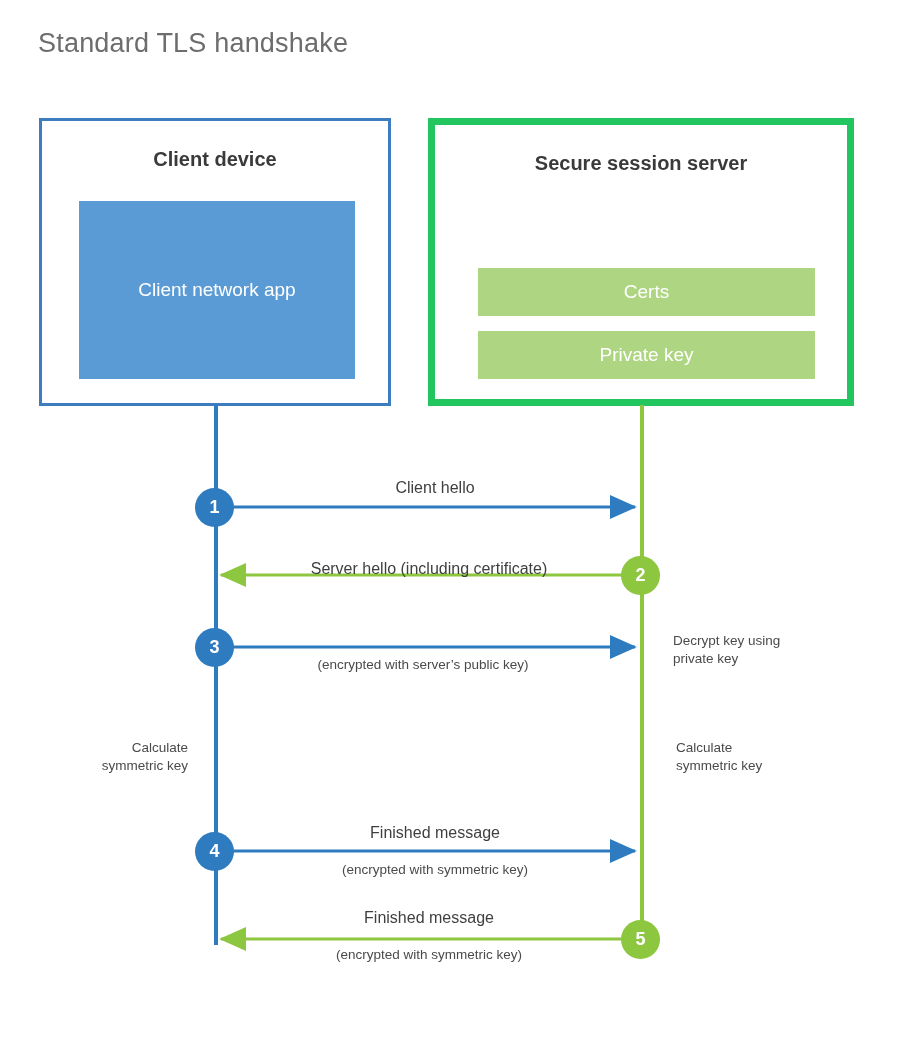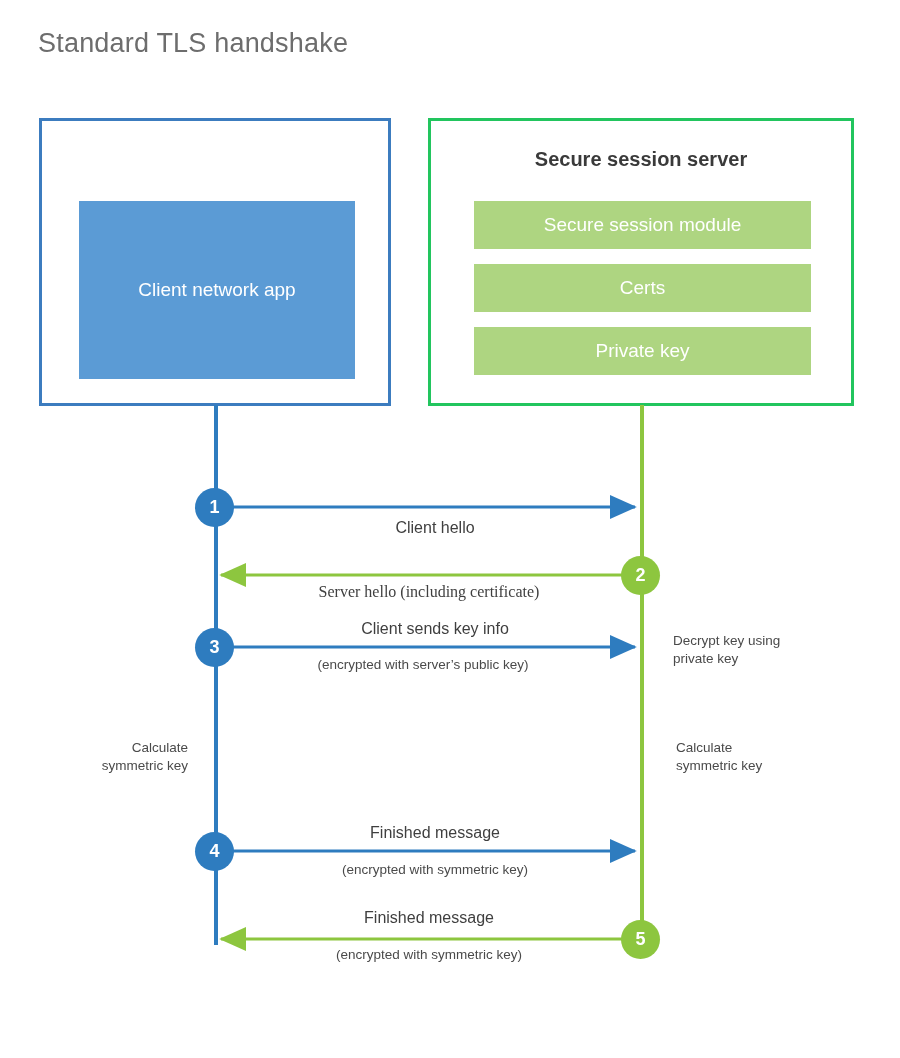--- a/index.html
+++ b/index.html
@@ -16,21 +16,21 @@
     position: absolute; left: 38px; top: 28px;
     font-size: 27px; font-weight: 400; color: #6d6d6d;
     letter-spacing: .2px; white-space: nowrap;
   }
 
   
   .party-box { position: absolute; background: #ffffff; }
   .party-box.client { left: 39px; top: 118px; width: 352px; height: 288px;
                       border: 3px solid #3c7cbf; }
   .party-box.server { left: 428px; top: 118px; width: 426px; height: 288px;
-                      border: 3px solid #22c55e; }
+                      border: 7px solid #22c55e; }
   .party-title {
     position: absolute; left: 0; right: 0; top: 27px;
     text-align: center; font-size: 20px; font-weight: 700; color: #3a3a3a;
   }
 
   
   .client-app {
     position: absolute; left: 37px; top: 80px; width: 276px; height: 178px;
     background: #5b9bd5; color: #ffffff;
     display: flex; align-items: center; justify-content: center;
@@ -86,26 +86,26 @@
   .side-note.right { text-align: left; }
 </style>
 </head>
 <body>
 
 <div id="stage">
 
   <div class="page-title">Standard TLS handshake</div>
 
   <div class="party-box client">
+    <div class="party-title">Client device</div>
     <div class="client-app">Client network app</div>
   </div>
 
   <div class="party-box server">
     <div class="party-title">Secure session server</div>
-    <div class="server-bar b0">Secure session module</div>
     <div class="server-bar b1">Certs</div>
     <div class="server-bar b2">Private key</div>
   </div>
 
   <div class="lifeline client"></div>
   <div class="lifeline server"></div>
 
   <svg id="arrows" viewBox="0 0 900 1058" xmlns="http://www.w3.org/2000/svg">
     <defs>
       <marker id="ah-blue" markerWidth="9" markerHeight="8" refX="8.4" refY="4" orient="auto" markerUnits="strokeWidth">
@@ -126,25 +126,24 @@
 
     <line x1="638" y1="939" x2="221" y2="939" stroke="#8dc63f" stroke-width="3" marker-end="url(#ah-green)"></line>
   </svg>
 
   <div class="step-circle blue" style="left:195px; top:488px;">1</div>
   <div class="step-circle green" style="left:621px; top:556px;">2</div>
   <div class="step-circle blue" style="left:195px; top:628px;">3</div>
   <div class="step-circle blue" style="left:195px; top:832px;">4</div>
   <div class="step-circle green" style="left:621px; top:920px;">5</div>
 
-  <div class="msg-label" style="left:230px; top:479px; width:410px;margin-top:40px;">Client hello</div>
+  <div class="msg-label" style="left:230px; top:479px; width:410px;">Client hello</div>
 
-  <div class="msg-label" style="left:224px; top:583px; width:410px;font-family:Liberation Serif, serif;">Server hello (including certificate)</div>
+  <div class="msg-label" style="left:224px; top:560px; width:410px;">Server hello (including certificate)</div>
 
-  <div class="msg-label" style="left:230px; top:620px; width:410px;">Client sends key info</div>
   <div class="msg-sub" style="left:218px; top:657px; width:410px;">(encrypted with server’s public key)</div>
 
   <div class="msg-label" style="left:230px; top:824px; width:410px;">Finished message</div>
   <div class="msg-sub" style="left:230px; top:862px; width:410px;">(encrypted with symmetric key)</div>
 
   <div class="msg-label" style="left:224px; top:909px; width:410px;">Finished message</div>
   <div class="msg-sub" style="left:224px; top:947px; width:410px;">(encrypted with symmetric key)</div>
 
   <div class="side-note right" style="left:673px; top:632px; width:200px;">Decrypt key using
 private key</div>

